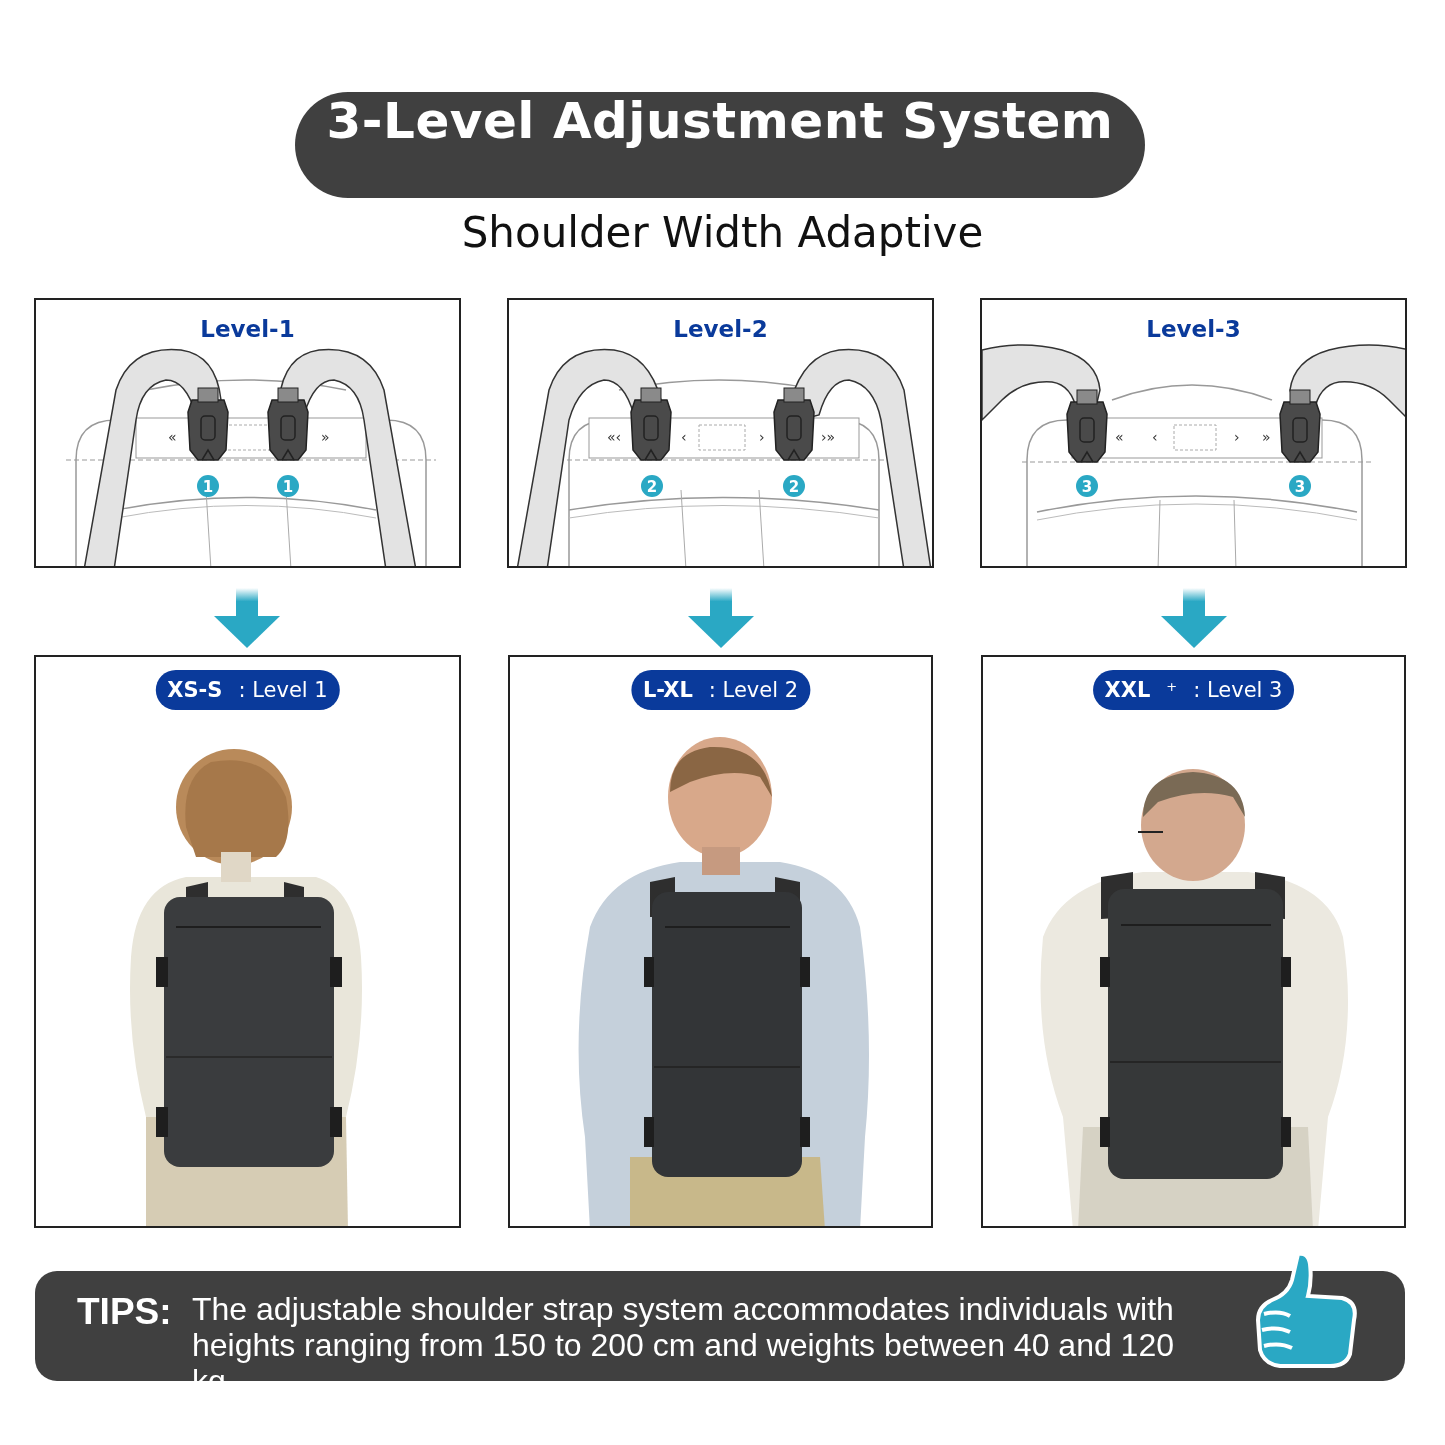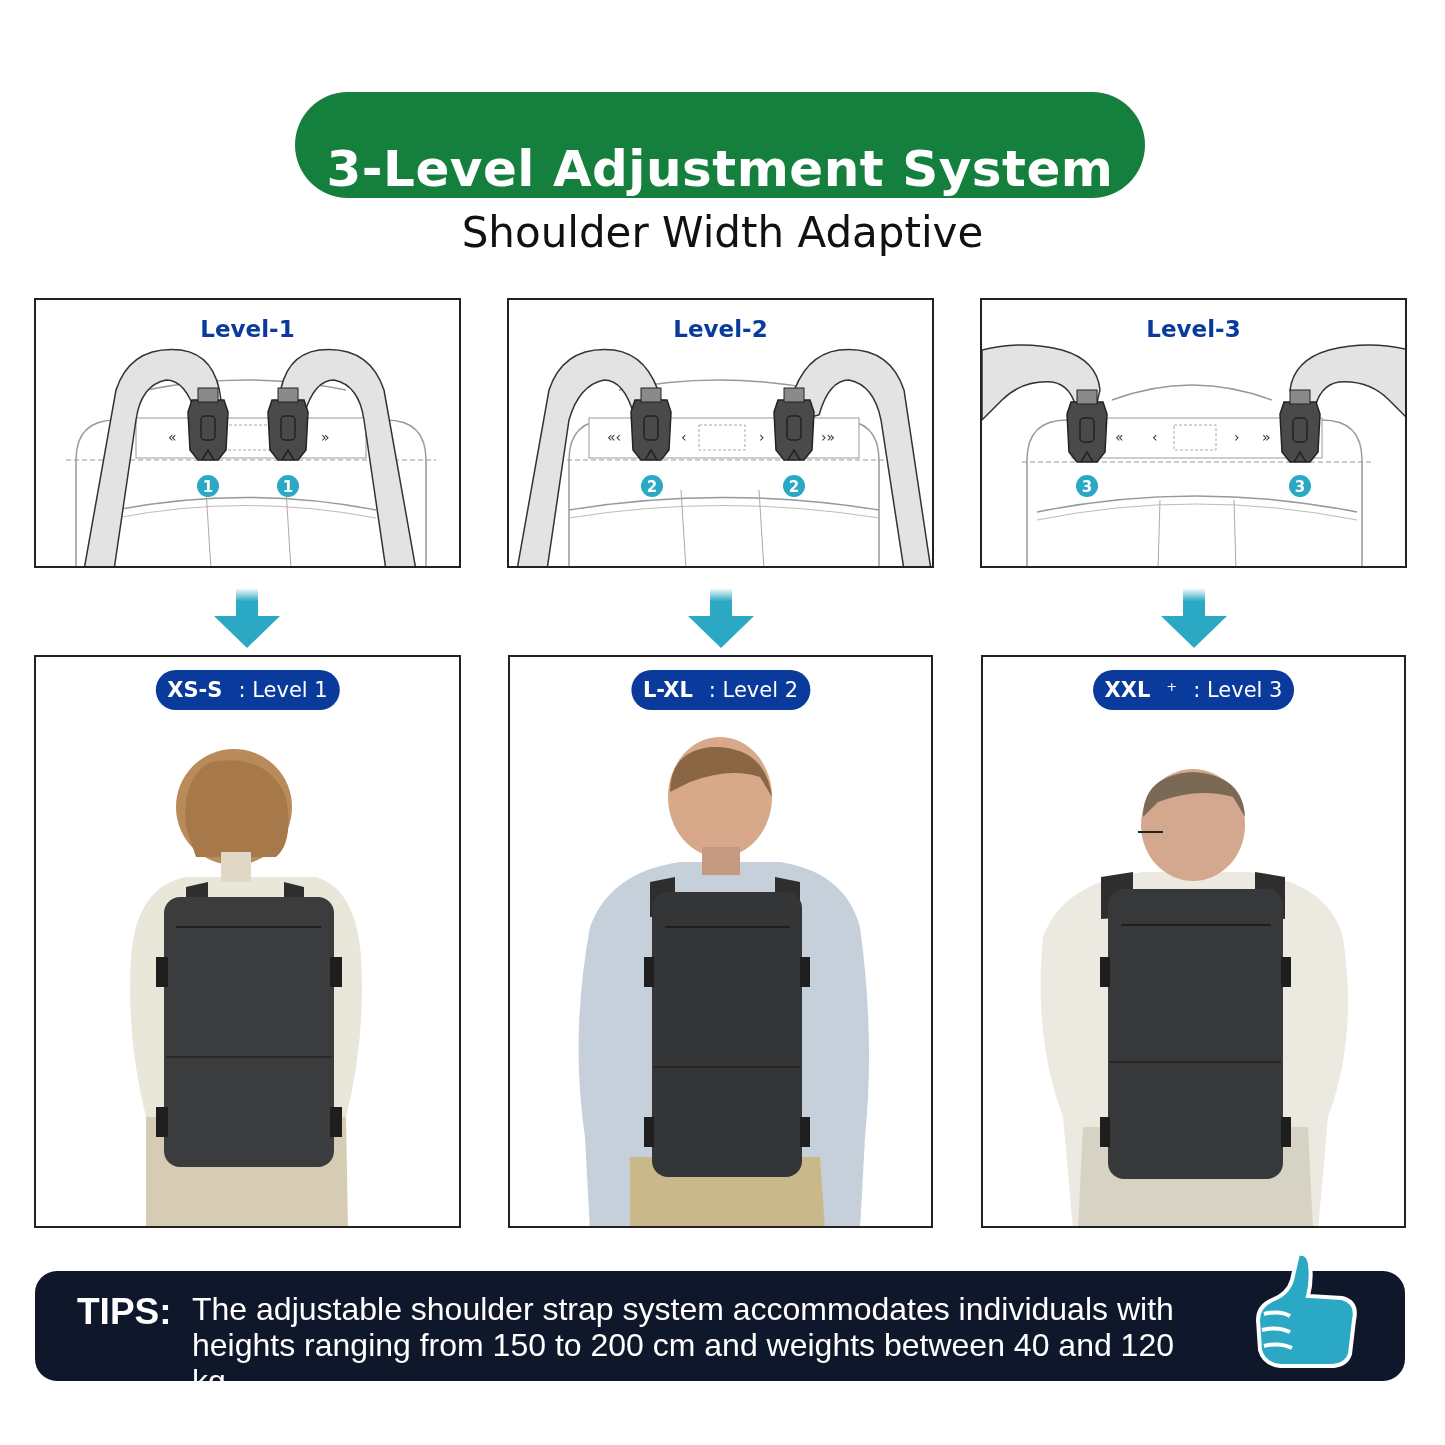--- a/index.html
+++ b/index.html
@@ -1,22 +1,22 @@
 <!DOCTYPE html>
 <html><head>
 <meta charset="utf-8">
 <style>
   * { box-sizing: border-box; margin: 0; padding: 0; }
   html, body { width: 1445px; height: 1445px; background: #ffffff; overflow: hidden; }
   body { position: relative; font-family: "DejaVu Sans", "Liberation Sans", sans-serif; }
 
   .title-pill {
     position: absolute; left: 295px; top: 92px; width: 850px; height: 106px;
-    border-radius: 53px; background: #15803d;
-    display: flex; align-items: flex-end; justify-content: center;
+    border-radius: 53px; background: #404040;
+    display: flex; align-items: flex-start; justify-content: center;
     color: #ffffff; font-weight: bold; font-size: 50px; letter-spacing: 0.5px;
   }
   .subtitle {
     position: absolute; left: 0; width: 1445px; top: 208px; text-align: center;
     font-size: 42px; color: #111111; font-weight: normal;
   }
 
   .panel {
     position: absolute; border: 2px solid #222; background: #fff; overflow: hidden;
   }
@@ -37,21 +37,21 @@
     color: #fff; font-size: 21px; white-space: nowrap;
     display: flex; align-items: center; z-index: 3; gap: 16px;
   }
   .size-pill .sz { font-weight: bold; }
   .size-pill sup { font-size: 13px; position: relative; top: -4px; }
 
   .photo svg { position: absolute; left: 0; top: 0; }
 
   .tips {
     position: absolute; left: 35px; top: 1271px; width: 1370px; height: 110px;
-    border-radius: 22px; background: #0f172a;
+    border-radius: 22px; background: #404040;
   }
   .tips-label {
     position: absolute; left: 42px; top: 20px; color: #fff;
     font-weight: bold; font-size: 37px; font-family: "Liberation Sans", sans-serif;
   }
   .tips-text {
     position: absolute; left: 157px; top: 20px; width: 1020px; color: #fff;
     font-size: 32px; line-height: 36px; font-family: "Liberation Sans", sans-serif;
   }
   .thumb { position: absolute; left: 1250px; top: 1250px; width: 112px; height: 122px; }

